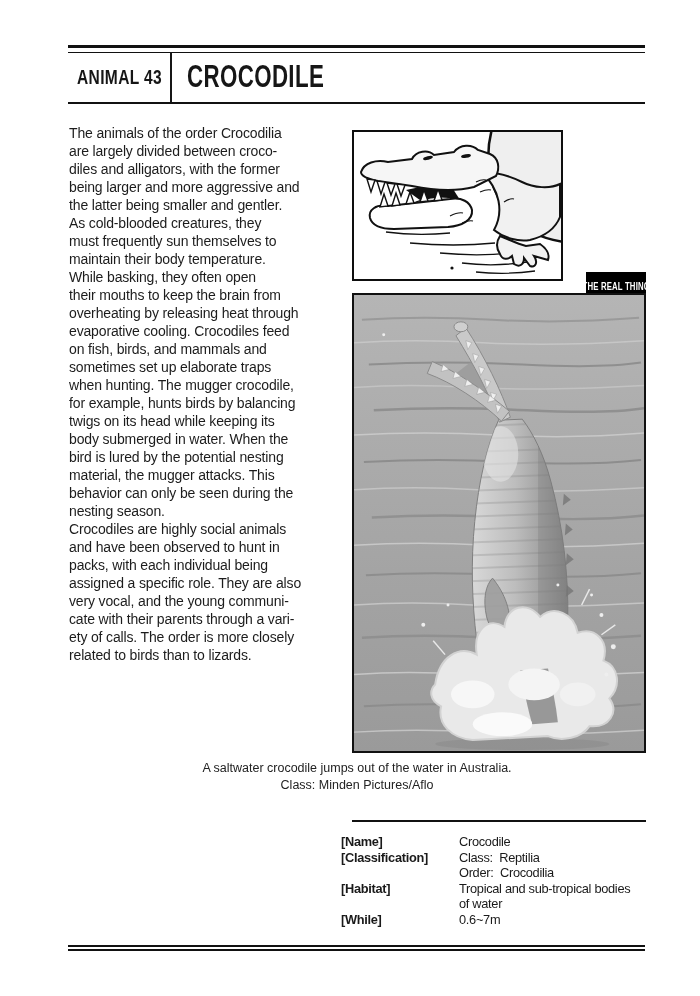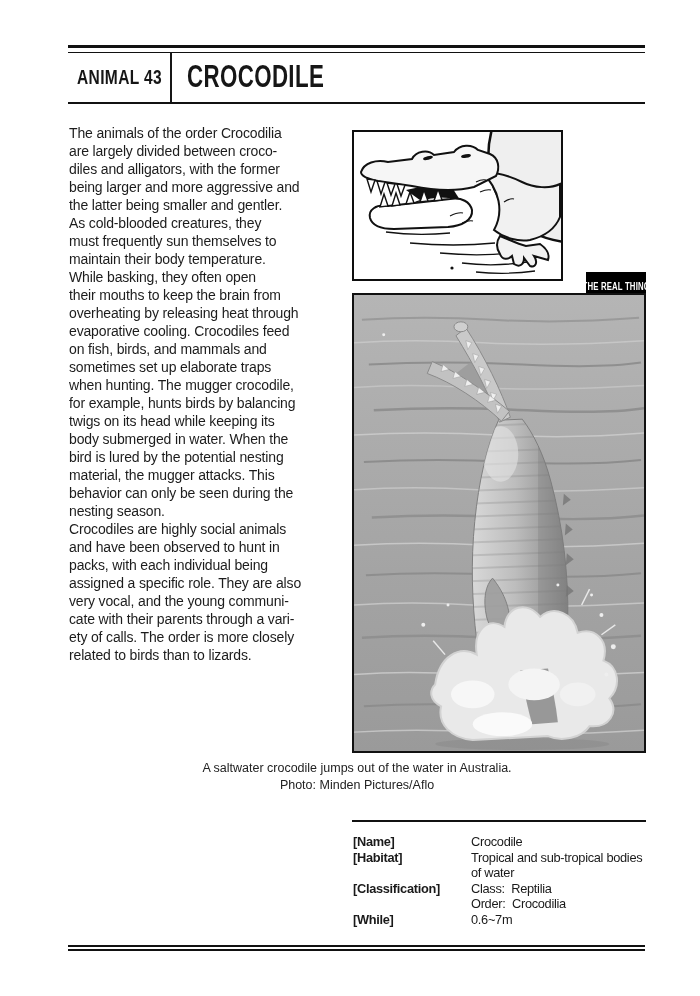--- a/index.html
+++ b/index.html
@@ -72,21 +72,21 @@
   
   .caption{
     position:absolute;left:68px;top:760px;width:578px;
     text-align:center;font-size:12.5px;line-height:17px;color:#222;
   }
   
   .table-rule{
     position:absolute;left:352px;top:820px;width:294px;height:2px;background:#111;
   }
   .info-table{
-    position:absolute;left:353px;top:834px;width:294px;
+    position:absolute;left:341px;top:834px;width:294px;
     font-size:12.8px;line-height:15.5px;letter-spacing:-0.3px;
   }
   .info-row{display:grid;grid-template-columns:118px 1fr;}
   .info-label{font-weight:700;white-space:pre;}
   .info-value{white-space:pre;}
 </style>
 </head>
 <body>
 
 <div class="page">
@@ -294,40 +294,40 @@
           <path d="M250,342 l14,-10"></path>
             <path d="M92,362 l-12,-14"></path>
             <path d="M230,312 l8,-16"></path>
         </g>
       </g>
     </svg>
   </div>
 
   <div class="caption">
     <div>A saltwater crocodile jumps out of the water in Australia.</div>
-    <div>Photo: Minden Pictures/Aflo</div>
+    <div>Class: Minden Pictures/Aflo</div>
   </div>
 
   <div class="table-rule"></div>
   <div class="info-table">
     <div class="info-row">
       <div class="info-label">[Name]</div>
       <div class="info-value">Crocodile</div>
     </div>
     <div class="info-row">
+      <div class="info-label">[Classification]</div>
+      <div class="info-value">Class:  Reptilia
+Order:  Crocodilia</div>
+    </div>
+    <div class="info-row">
       <div class="info-label">[Habitat]</div>
       <div class="info-value">Tropical and sub-tropical bodies
 of water</div>
     </div>
     <div class="info-row">
-      <div class="info-label">[Classification]</div>
-      <div class="info-value">Class:  Reptilia
-Order:  Crocodilia</div>
-    </div>
-    <div class="info-row">
       <div class="info-label">[While]</div>
       <div class="info-value">0.6~7m</div>
     </div>
   </div>
 
   <div class="bottom-rule"></div>
 
 </div>
 
 </body></html>

